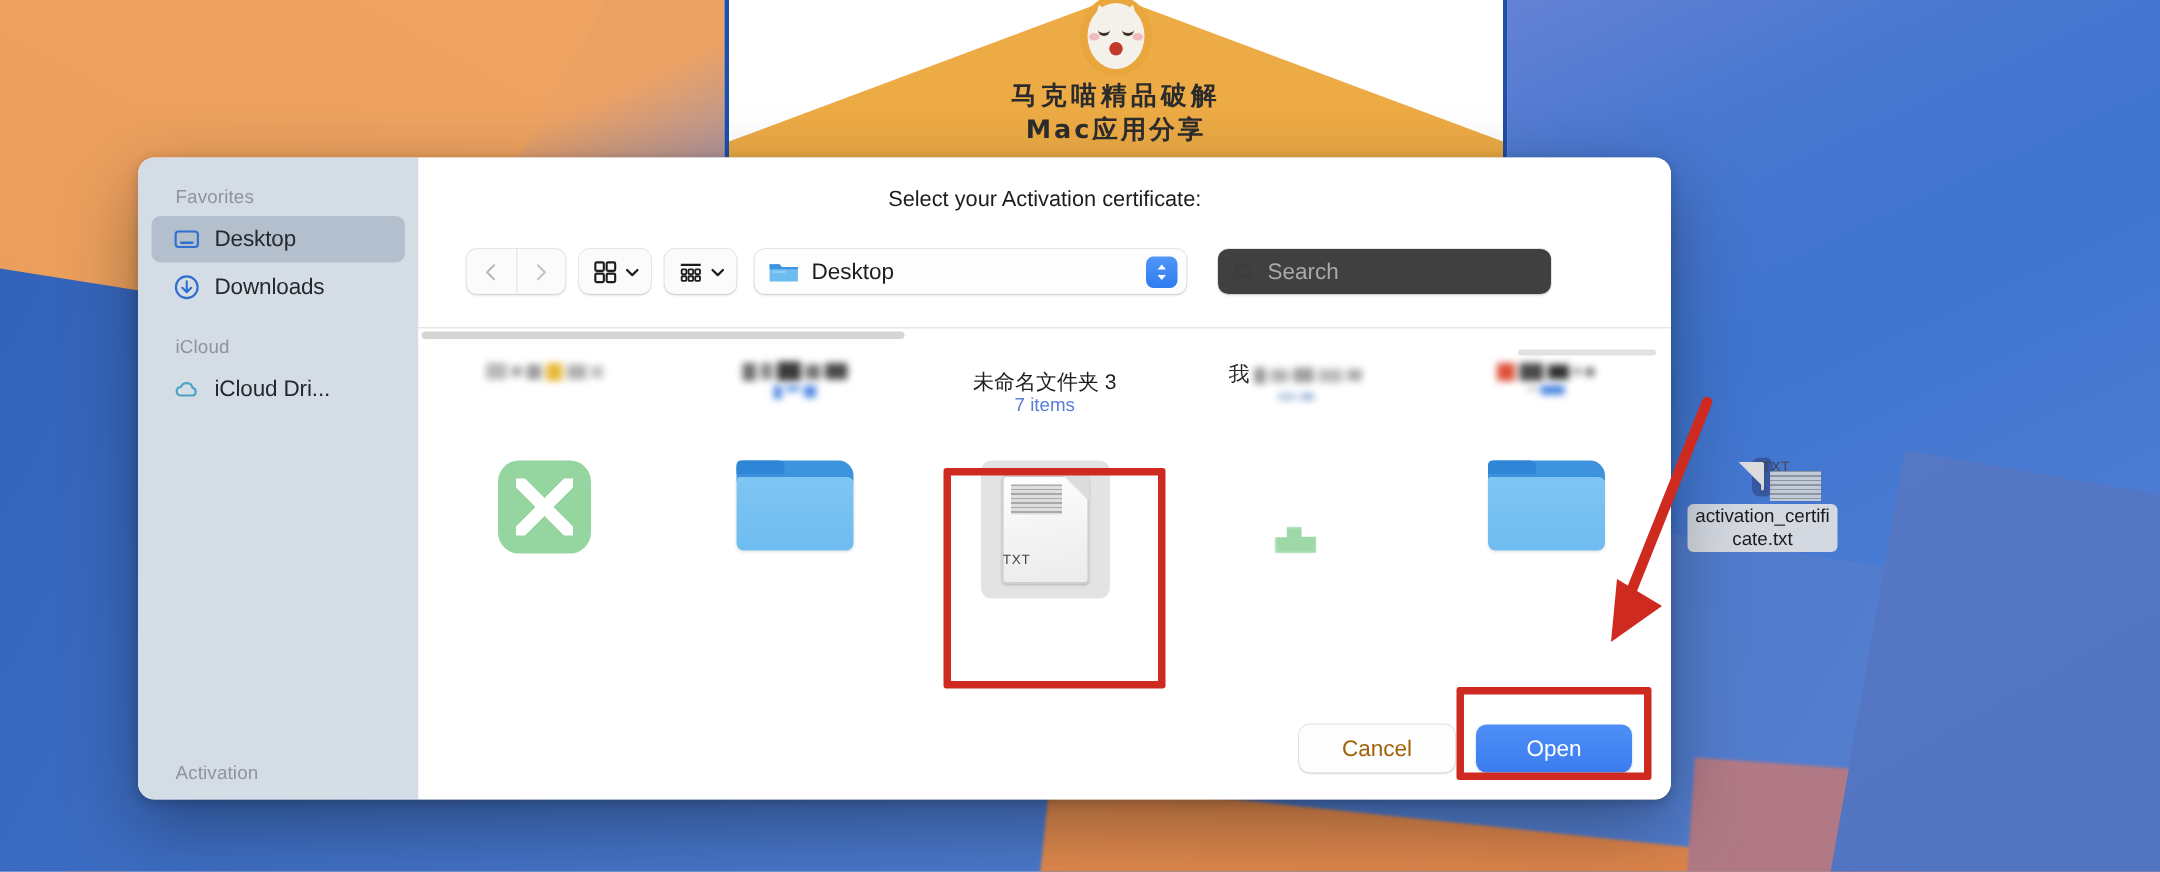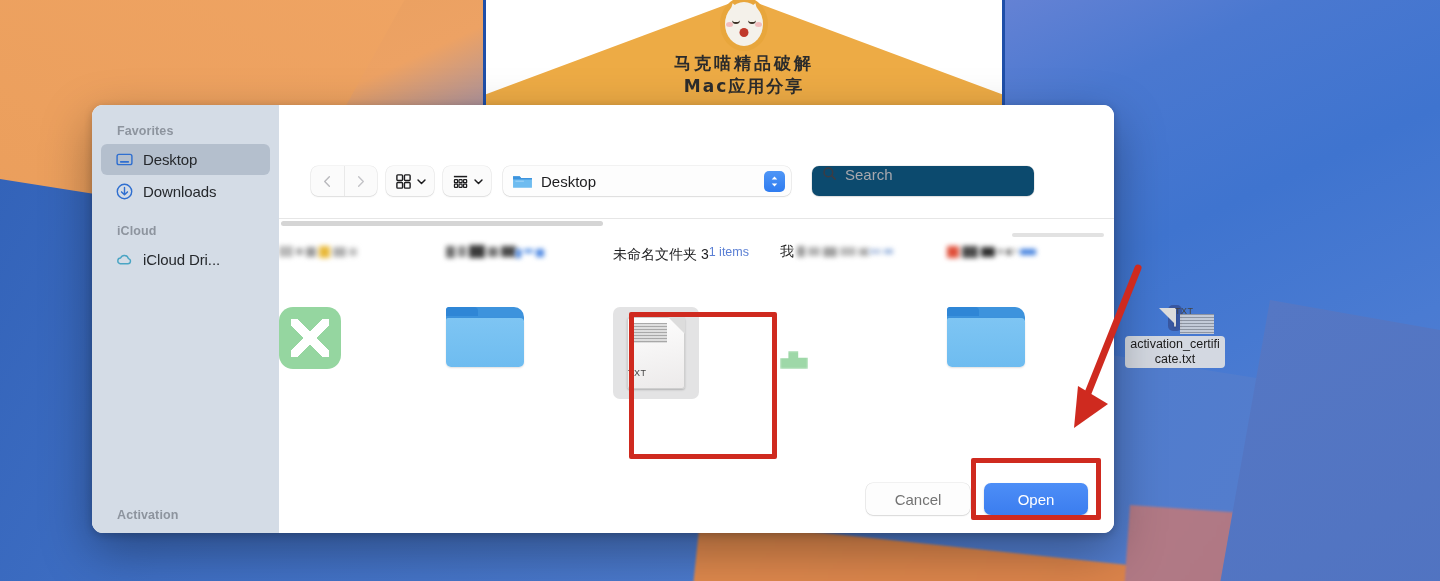--- a/index.html
+++ b/index.html
@@ -162,21 +162,21 @@
   }
 
   
   #sidebar {
     width:187px; flex:0 0 187px; height:100%;
     background:#d4dce6;
     padding-top:13px;
     position:relative;
   }
   .sb-header {
-    font-size:12.5px; font-weight:bold; color:#8d949e;
+    font-size:12.5px; font-weight:normal; color:#8d949e;
     padding:6px 0 5px 25px; letter-spacing:.1px;
   }
   .sb-item {
     display:flex; align-items:center; gap:9px;
     height:31px; margin:1px 9px; padding-left:14px;
     border-radius:6px; cursor:default;
   }
   .sb-item.selected { background:rgba(130,145,165,.38); }
   .sb-item .ic { width:19px; height:19px; flex:0 0 19px; display:block; }
   .sb-item .lbl {
@@ -222,22 +222,22 @@
   }
   #path-control .pname { font-size:15px; color:#1d1d1f; flex:1; }
   .stepper {
     width:21px; height:21px; border-radius:5px;
     background:linear-gradient(180deg,#4f96f6,#2f7cf0);
     display:flex; flex-direction:column; align-items:center; justify-content:center;
     gap:1px; margin-right:2px;
   }
   #search-field {
     flex:0 0 222px; height:30px; margin-left:12px;
-    display:flex; gap:8px; padding:0 10px;
-    background:#0c4a6e; border-radius:7px;
+    display:flex; align-items:center; gap:8px; padding:0 10px;
+    background:#404040; border-radius:7px;
     box-shadow:0 0 0 .6px rgba(0,0,0,.10), 0 1px 1.5px rgba(0,0,0,.09);
   }
   #search-field .ph { font-size:15px; color:#a8a8ad; }
 
   
   #browser {
     position:absolute; left:0; right:0; top:113px; bottom:68px;
     border-top:1px solid #e6e6e6;
     overflow:hidden;
   }
@@ -246,21 +246,21 @@
     background:#d5d5d5; border-radius:3px;
   }
   #hscroll2 {
     position:absolute; top:14px; right:10px; width:92px; height:4px;
     background:#e2e2e2; border-radius:3px;
   }
   .grid-row {
     position:absolute; left:0; right:0; display:flex;
   }
   .cell {
-    flex:1 1 0; display:flex; flex-direction:row;
+    flex:1 1 0; display:flex; flex-direction:column;
     align-items:center; justify-content:flex-start;
   }
   .cell .cap {
     margin-top:5px; font-size:14px; color:#1d1d1f; text-align:center;
     line-height:16px;
   }
   .cell .sub { font-size:12.5px; color:#5a7fd4; margin-top:1px; }
 
   
   .blur {
@@ -324,21 +324,21 @@
   
   #footer {
     position:absolute; right:26px; bottom:18px;
     display:flex; align-items:center; gap:14px;
   }
   .dlg-btn {
     height:32px; min-width:104px; border-radius:7px;
     font-size:15px; display:flex; align-items:center; justify-content:center;
   }
   #btn-cancel {
-    background:#fdfdfd; color:#737373;
+    background:#fdfdfd; color:#a16207;
     box-shadow:0 0 0 .6px rgba(0,0,0,.11), 0 1px 1.5px rgba(0,0,0,.10);
   }
   #btn-open {
     background:linear-gradient(180deg,#4d8ef7,#3b7def);
     color:#fff;
     box-shadow:0 1px 2px rgba(0,0,0,.18);
   }
 </style>
 </head>
 <body>
@@ -411,20 +411,21 @@
         <path d="M5.4 14.4a3 3 0 0 1 .5-5.95 4.3 4.3 0 0 1 8.2.6 2.7 2.7 0 0 1-.5 5.35z" fill="none" stroke="#4aa5c4" stroke-width="1.5" stroke-linejoin="round"></path>
       </svg>
       <span class="lbl">iCloud Dri...</span>
     </div>
 
     <div class="sb-header" style="position:absolute; bottom:6px; left:0;">Activation</div>
   </div>
 
   <div id="pane">
 
+    <div id="dlg-title">Select your Activation certificate:</div>
 
     <div id="toolbar">
 
       <div class="seg">
         <div class="btn">
           <svg width="13" height="13" viewBox="0 0 14 14">
             <path d="M9 2 4 7l5 5" fill="none" stroke="#b9b9bd" stroke-width="1.5" stroke-linecap="round" stroke-linejoin="round"></path>
           </svg>
         </div>
         <div class="btn">
@@ -512,21 +513,21 @@
           </div>
           <div class="blur2">
             <i style="width:5px;height:9px;background:#3f7ede"></i>
             <i style="width:9px;height:4px;background:#5a93e6"></i>
             <i style="width:8px;height:8px;background:#4a86e2"></i>
           </div>
         </div>
 
         <div class="cell">
           <div class="cap">未命名文件夹 3</div>
-          <div class="sub">1 items</div>
+          <div class="sub">7 items</div>
         </div>
 
         <div class="cell">
           <div style="display:flex;align-items:center;gap:3px;">
             <span style="font-size:14px;color:#2b2b2b;">我</span>
             <span class="blur">
               <i style="width:8px;height:11px;background:#9a9a9a"></i>
               <i style="width:12px;height:9px;background:#b4b4b4"></i>
               <i style="width:14px;height:10px;background:#a0a0a0"></i>
               <i style="width:16px;height:9px;background:#bcbcbc"></i>

